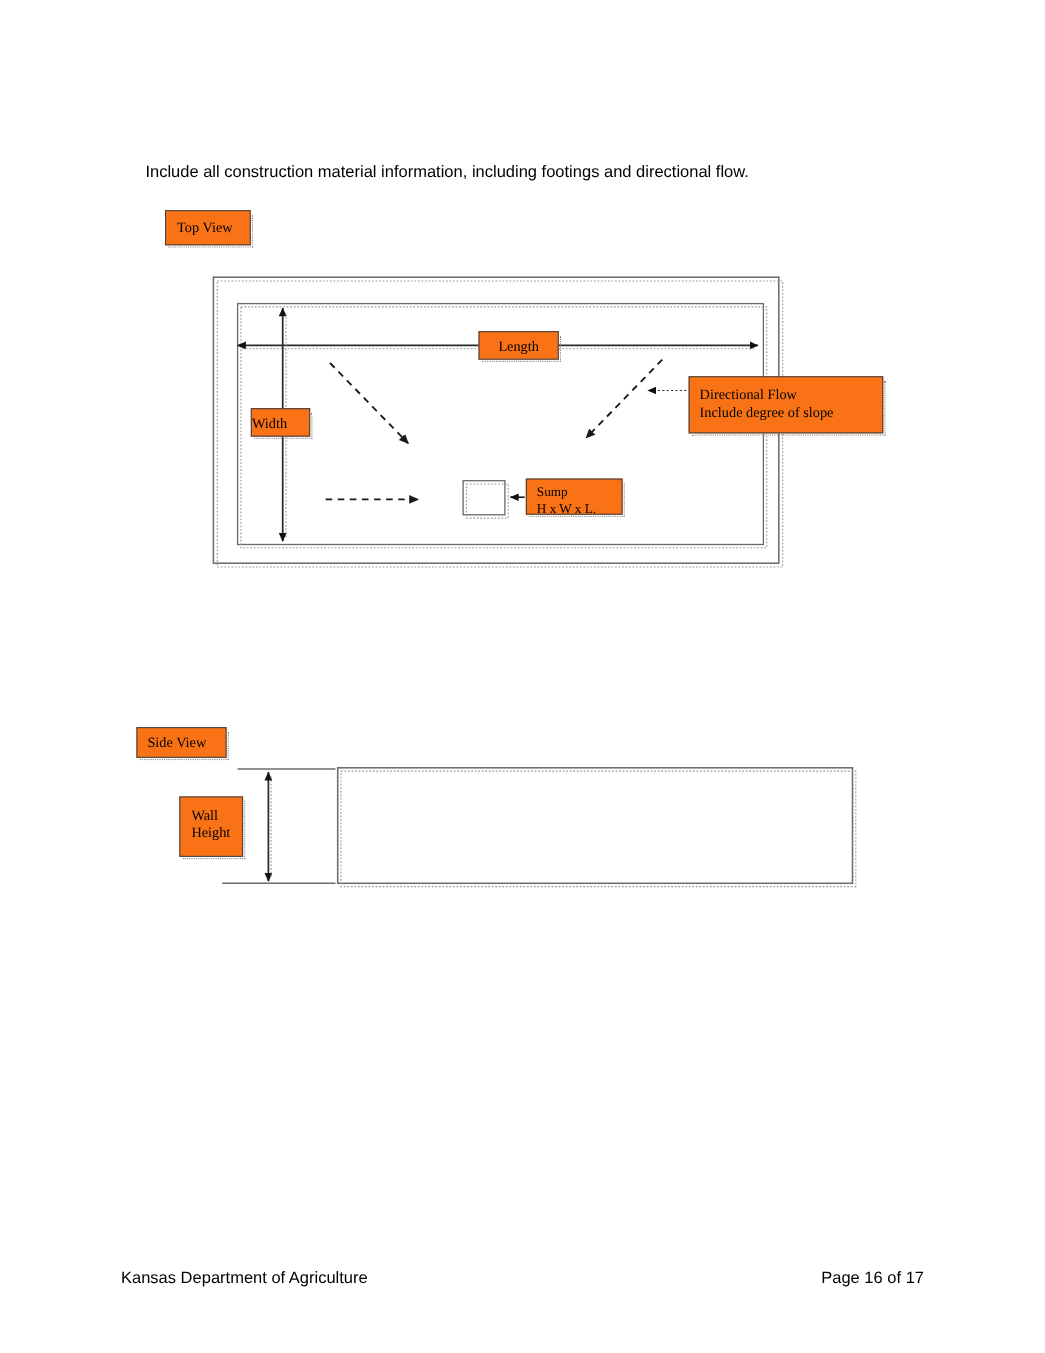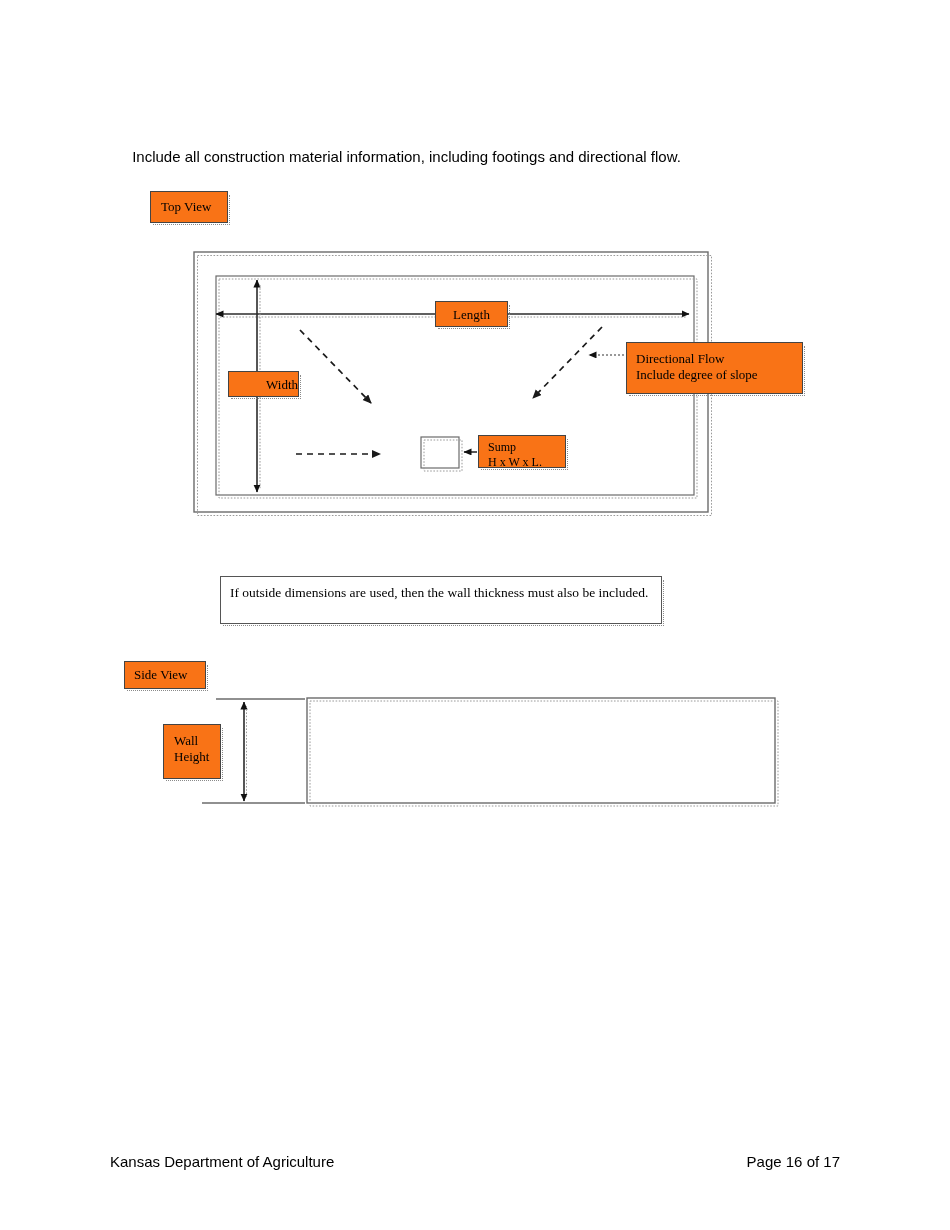--- a/index.html
+++ b/index.html
@@ -95,23 +95,23 @@
     width: 73px;
     height: 26px;
     text-align: center;
     padding-top: 5px;
     margin-left: 16px;
   }
   
   #width-label {
     left: 228px;
     top: 371px;
-    width: 71px;
+    width: 54px;
     height: 26px;
-    text-align: right;
+    text-align: left;
     padding-top: 5px;
   }
   
   #directional-flow-box {
     left: 626px;
     top: 342px;
     width: 177px;
     height: 52px;
     padding: 8px 0 0 9px;
   }
@@ -284,23 +284,20 @@
   <div class="cbox" id="directional-flow-box">
     <span class="txt">Directional Flow</span>
     <span class="txt">Include degree of slope</span>
   </div>
 
   <div class="cbox" id="sump-box">
     <span class="txt">Sump</span>
     <span class="txt">H x W x L.</span>
   </div>
 
-  <div id="note-box">
-    <span>If outside dimensions are used, then the wall thickness must also be included.</span>
-  </div>
 
   <div class="cbox" id="side-view-label">
     <span class="txt">Side View</span>
   </div>
 
   <div class="cbox" id="wall-height-label">
     <span class="txt">Wall</span>
     <span class="txt">Height</span>
   </div>
 

